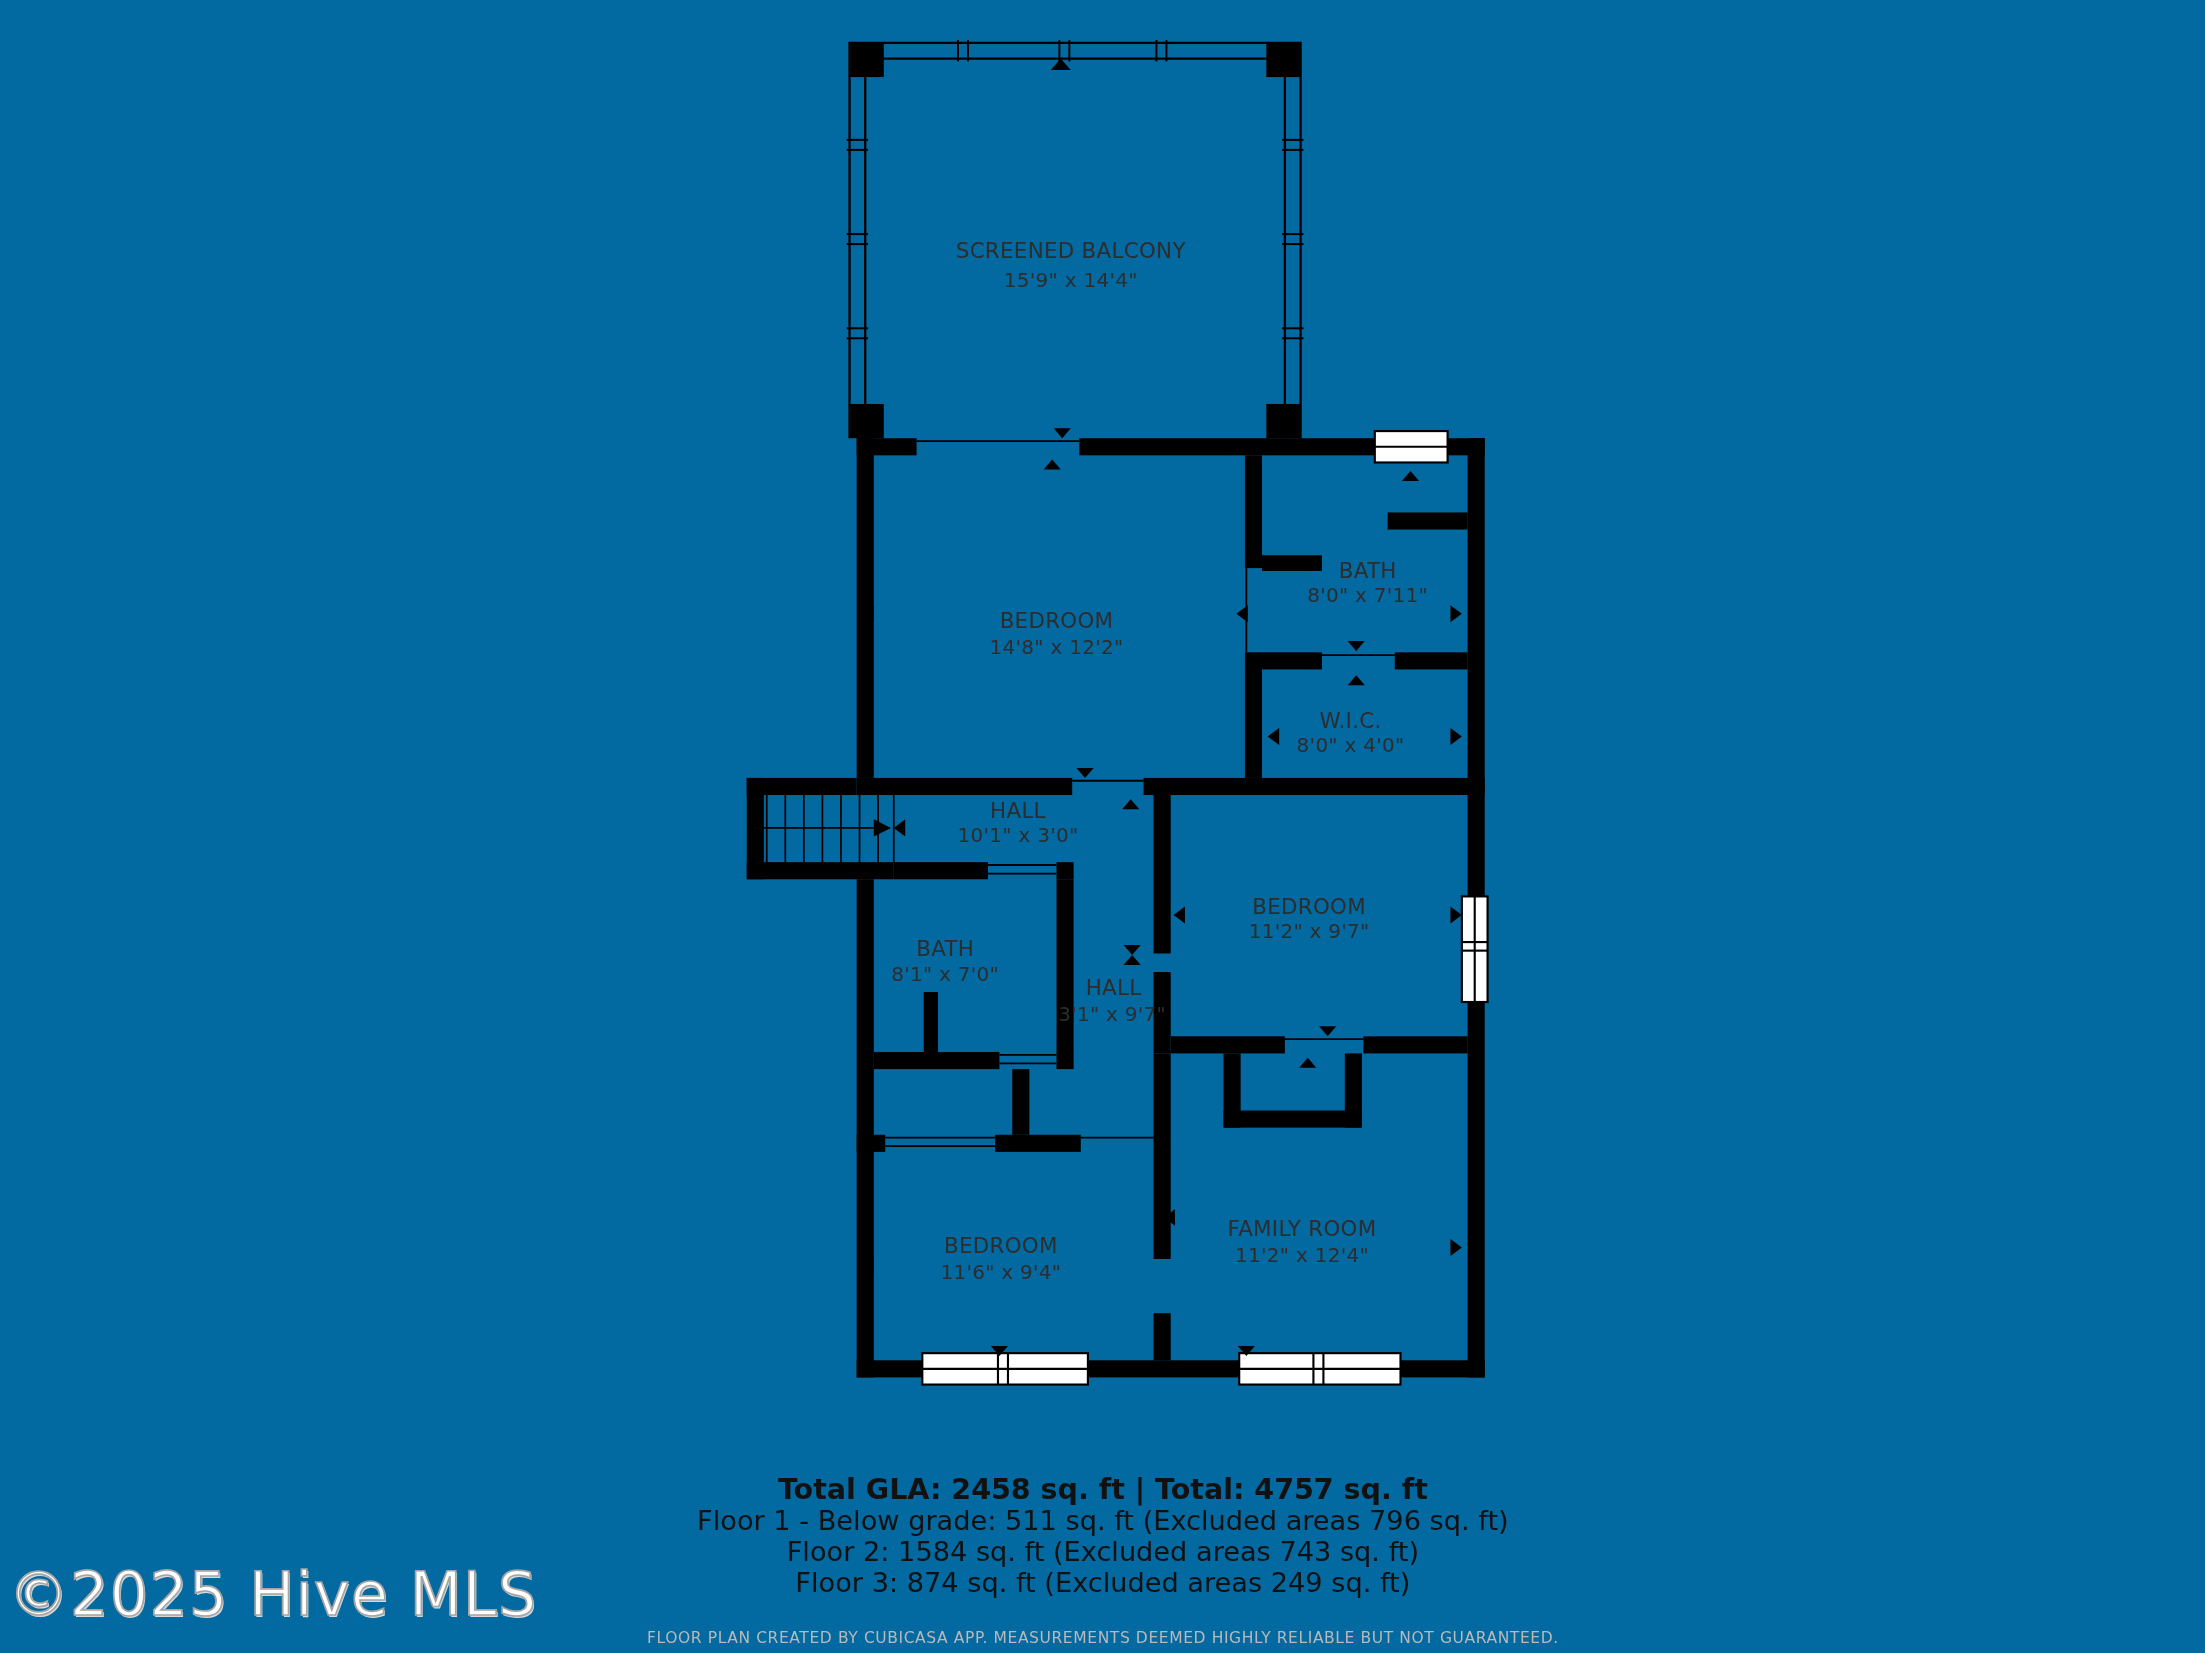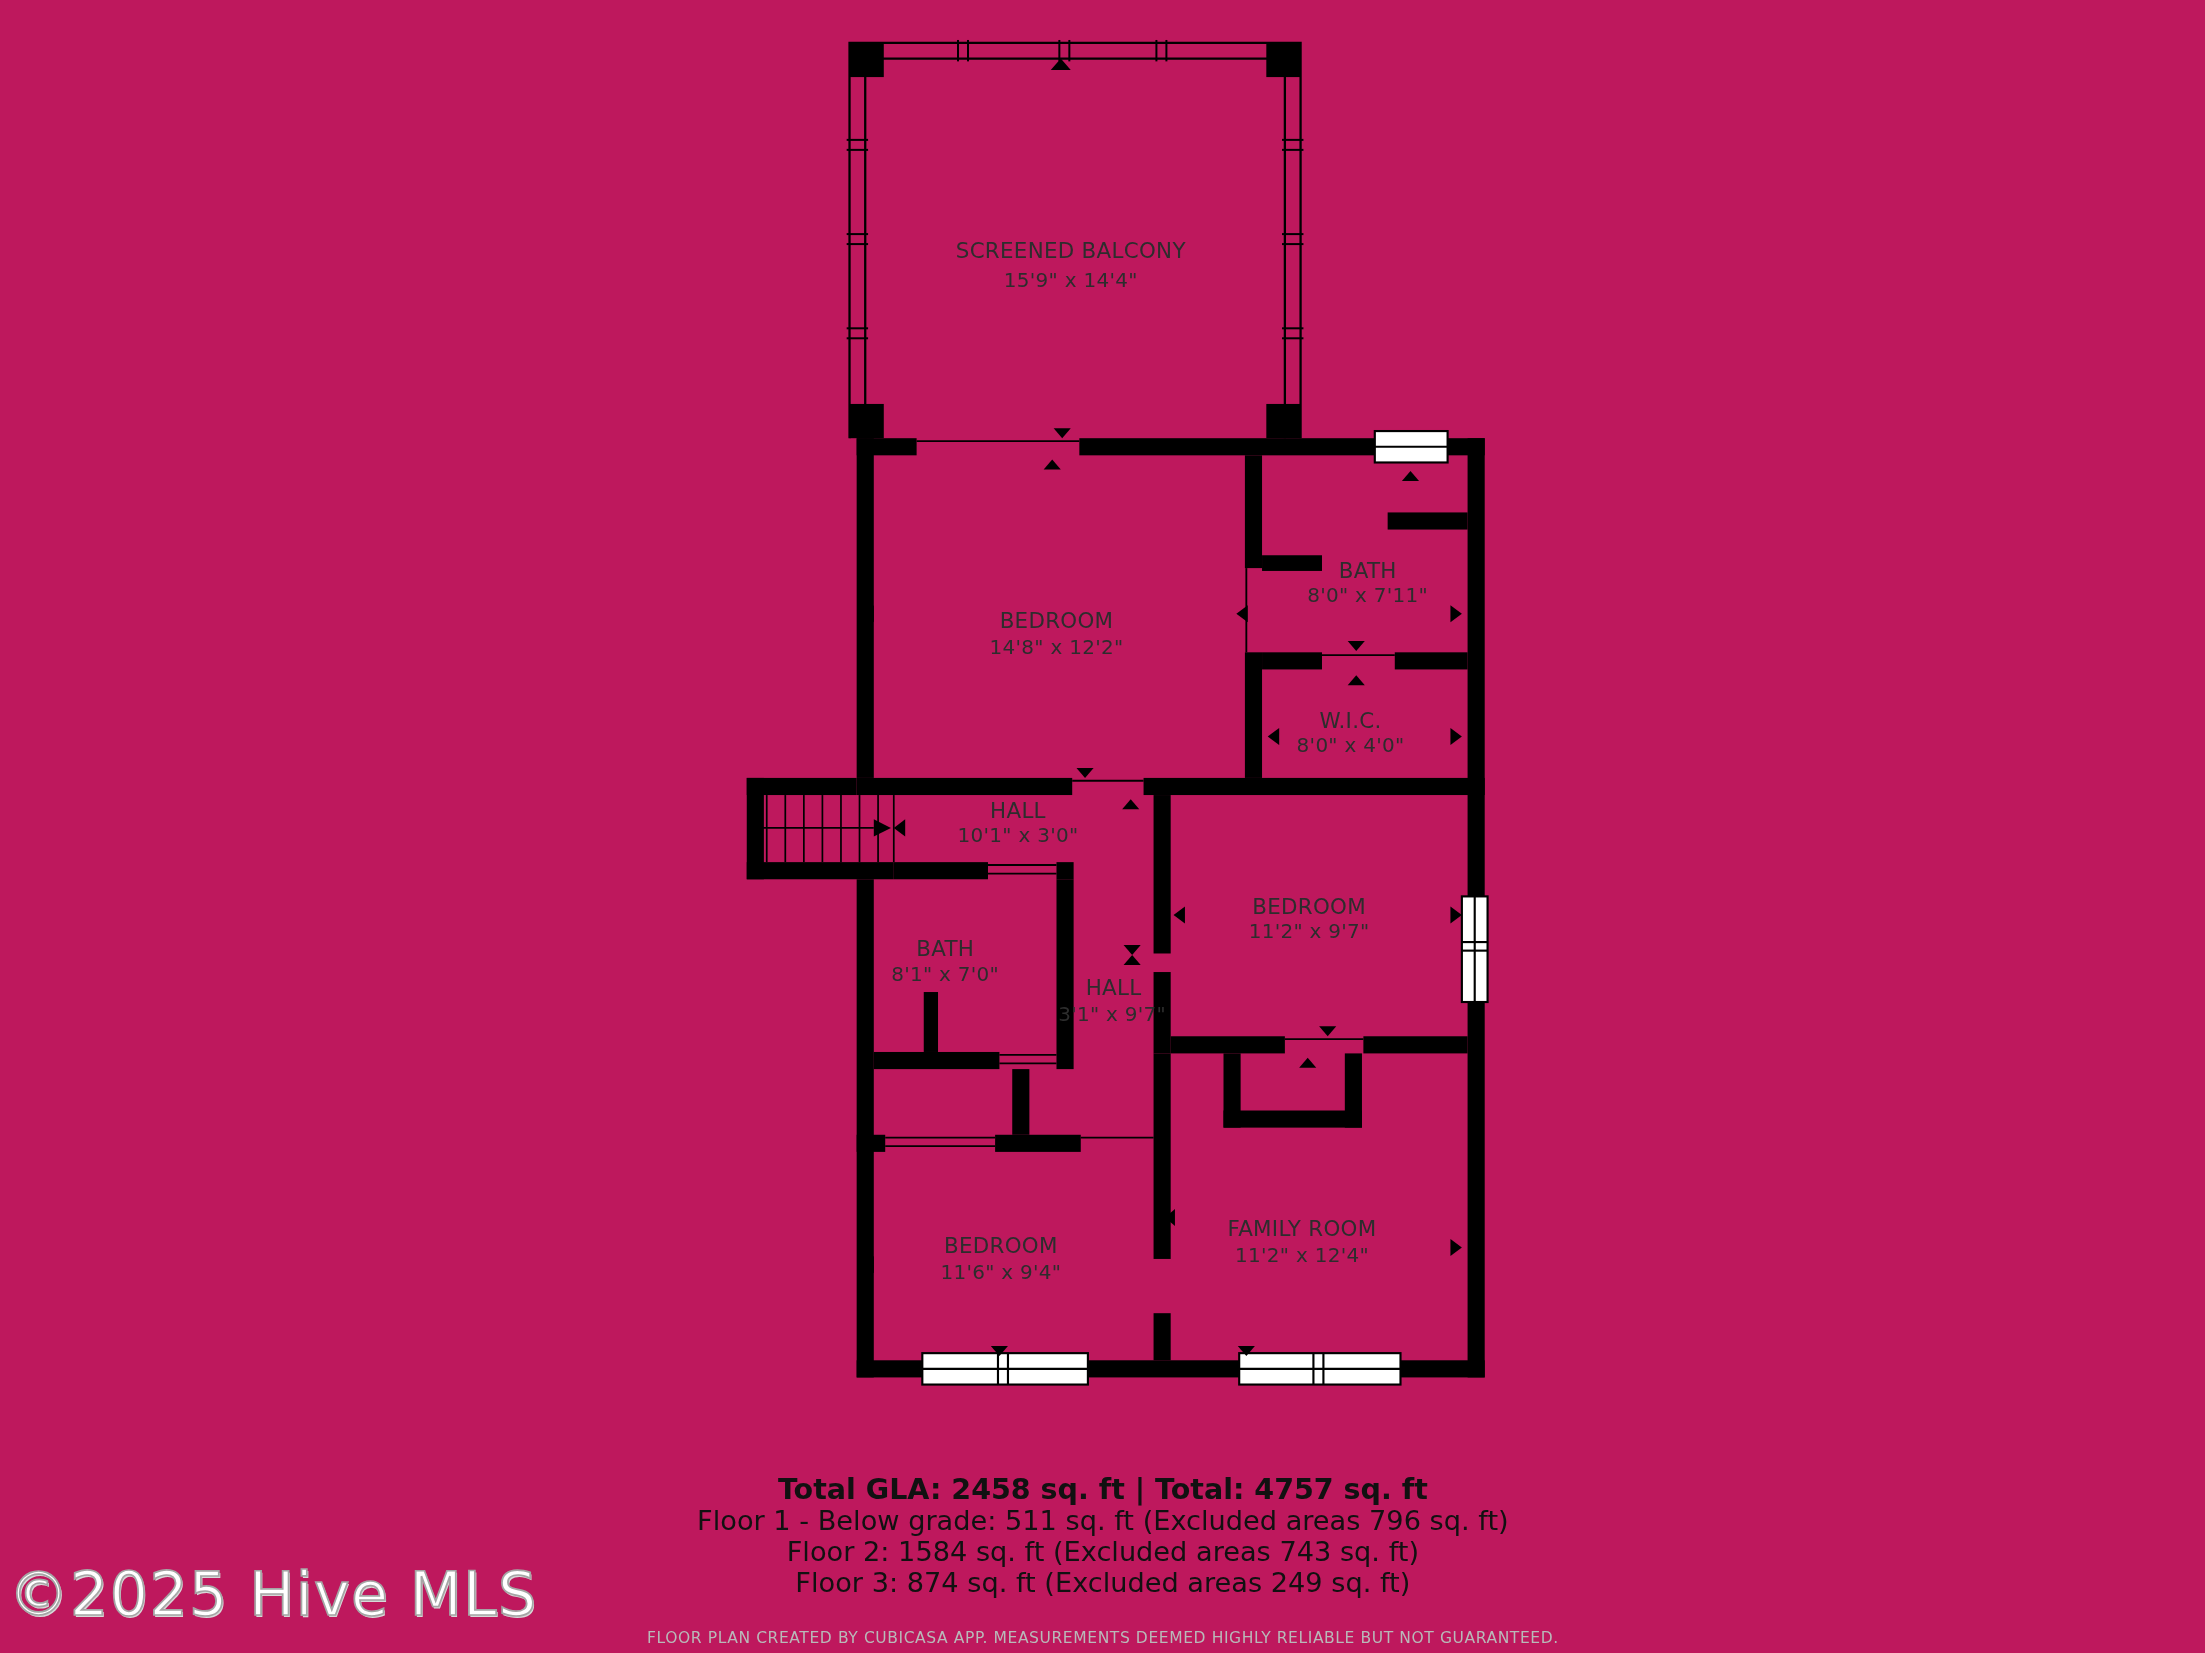--- a/index.html
+++ b/index.html
@@ -1,16 +1,16 @@
 <!DOCTYPE html>
 <html style="font-size:11.8px"><head>
 <meta charset="utf-8">
 <style>
   html,body{margin:0;padding:0;background:#ffffff;}
-  .canvas{position:relative;width:2205px;height:1654px;background:#be185d;overflow:hidden;}
+  .canvas{position:relative;width:2205px;height:1654px;background:#0369a1;overflow:hidden;}
   .stage{position:absolute;left:0;top:0;width:1136px;height:852px;
          transform:scale(1.9417);transform-origin:0 0;
          font-family:"DejaVu Sans", sans-serif;}
   svg{position:absolute;left:0;top:0;display:block;}
   .room-name, .room-dims{
     font-family:"DejaVu Sans", sans-serif;
     fill:#2d2d2d; text-anchor:middle; letter-spacing:.2px;
   }
   .room-name{font-size:15px;}
   .room-dims{font-size:14px;}

